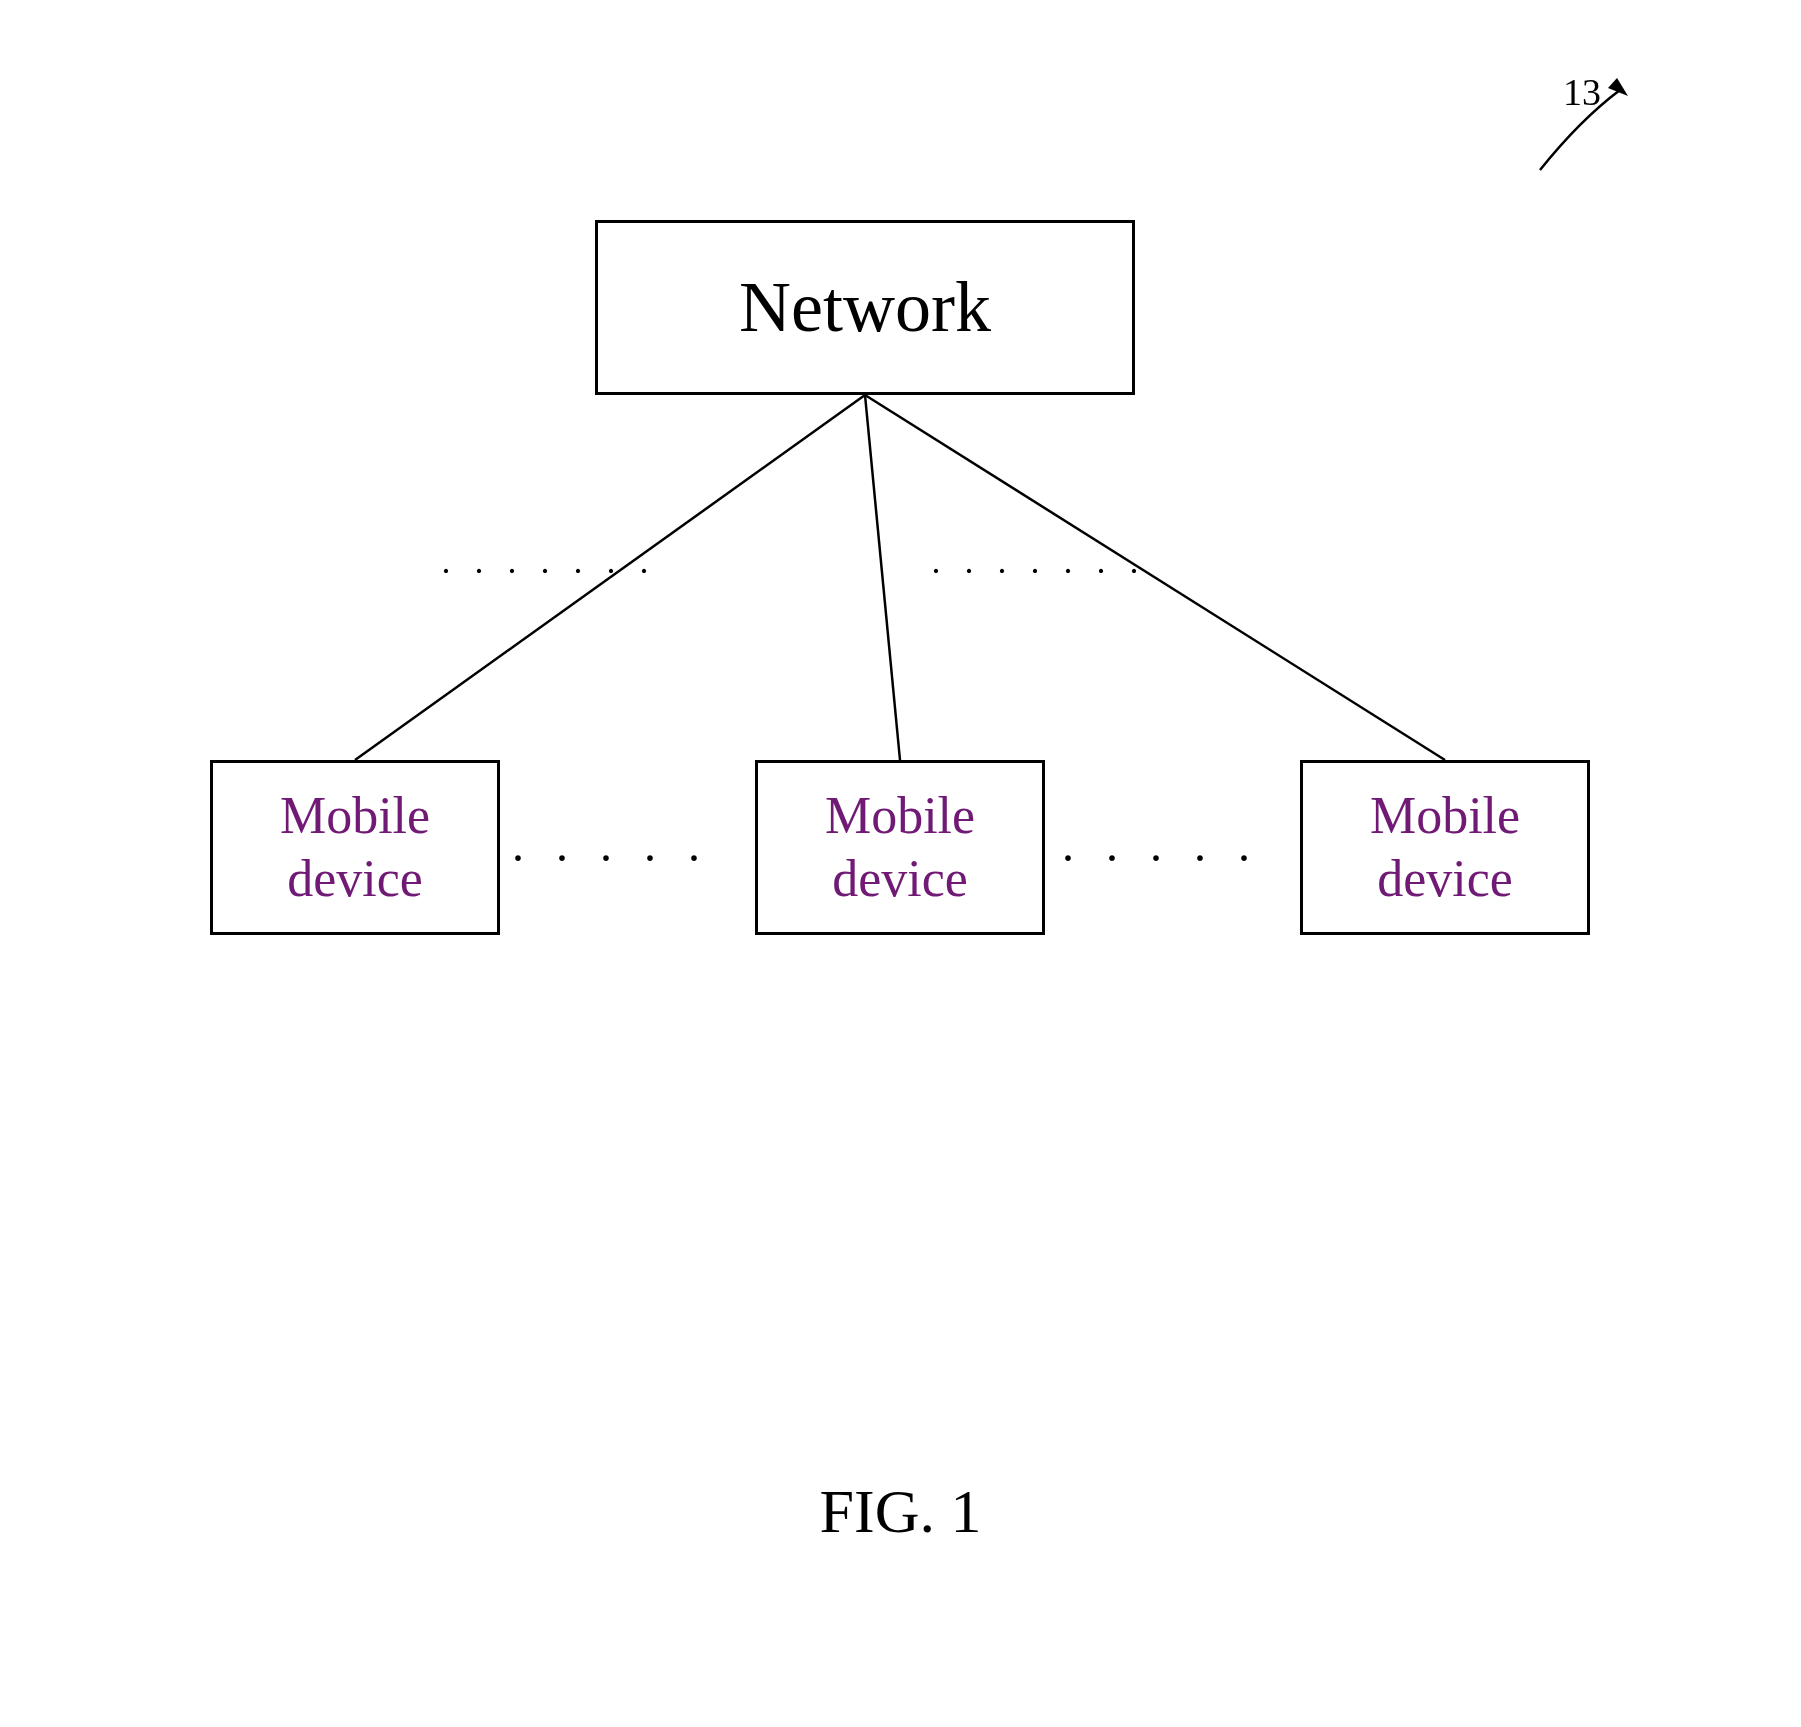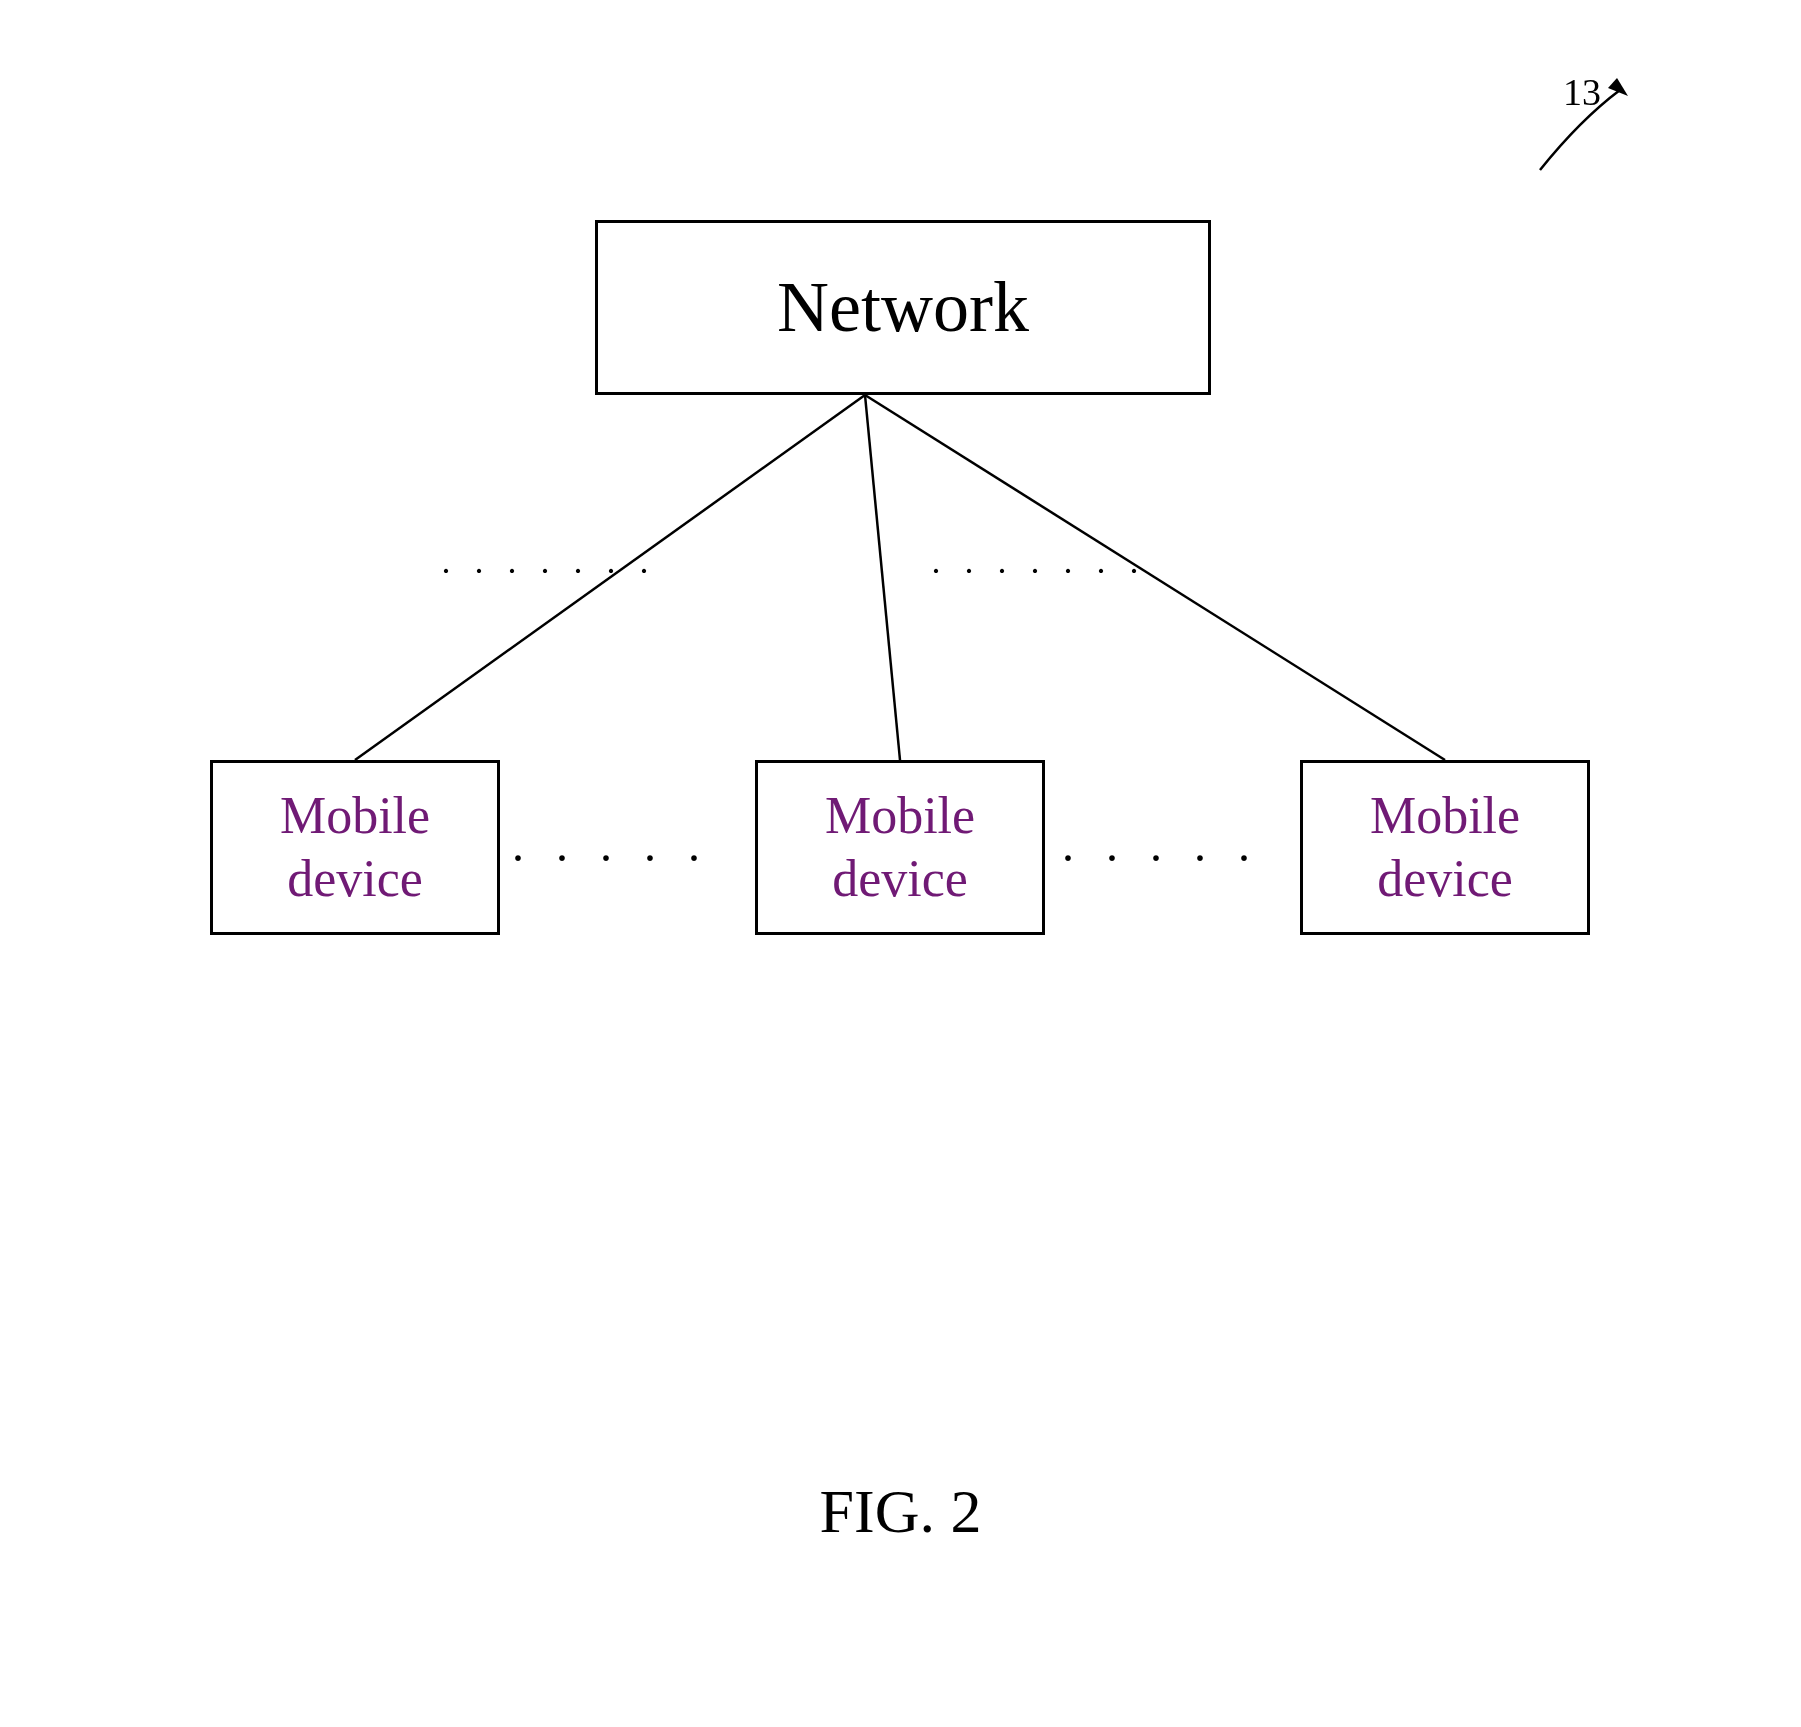--- a/index.html
+++ b/index.html
@@ -29,21 +29,21 @@
       font-size: 38px;
       font-weight: normal;
       color: #000;
     }
 
     
     .network-box {
       position: absolute;
       top: 220px;
       left: 595px;
-      width: 616px;
+      width: 540px;
       height: 175px;
       border: 3px solid #000;
       display: flex;
       align-items: center;
       justify-content: center;
     }
 
     .network-box-label {
       font-size: 72px;
       color: #000;
@@ -179,15 +179,15 @@
   </div>
 
   <div class="dots-horizontal dots-left-right">· · · · ·</div>
 
   <div class="dots-horizontal dots-right-center">· · · · ·</div>
 
   <div class="dots-line-left">· · · · · · ·</div>
 
   <div class="dots-line-right">· · · · · · ·</div>
 
-  <div class="fig-caption">FIG. 2</div>
+  <div class="fig-caption">FIG. 1</div>
 
 </div>
 
 </body></html>

